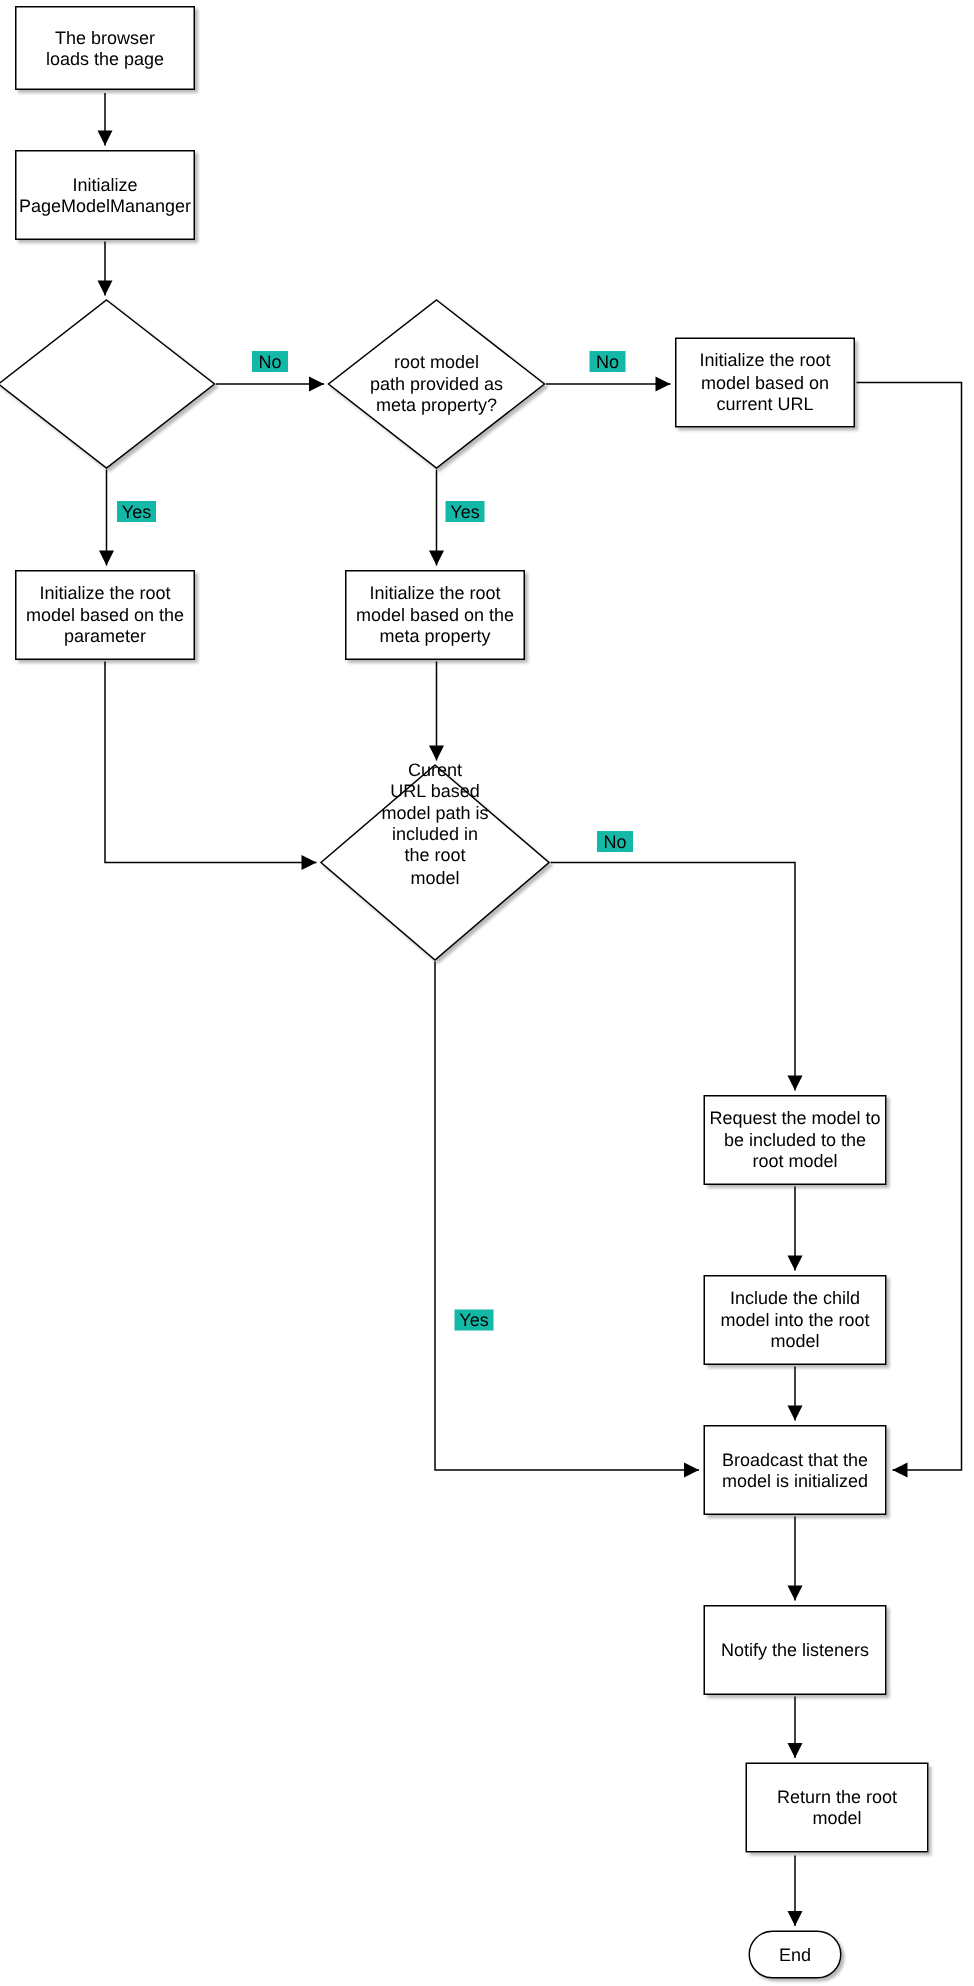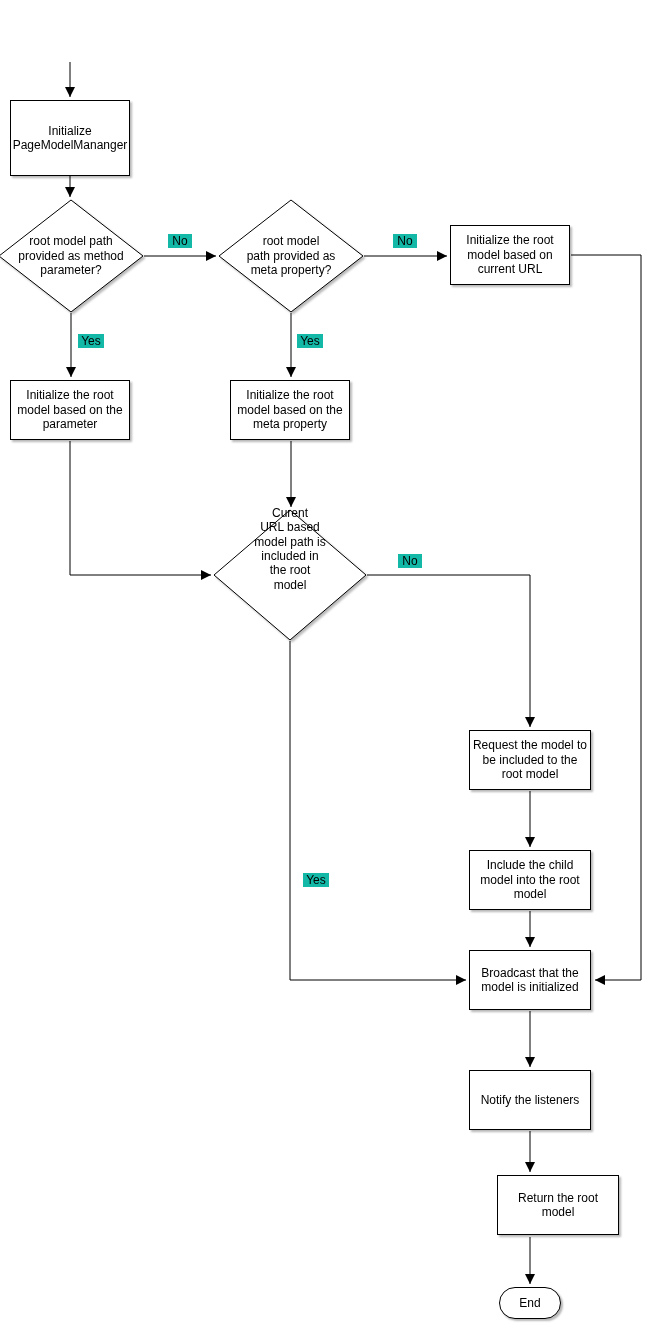--- a/index.html
+++ b/index.html
@@ -77,22 +77,26 @@
       <path d="M530,791 L530,847" marker-end="url(#arrow)"></path>
       <path d="M530,911 L530,947" marker-end="url(#arrow)"></path>
       <path d="M290,641 L290,980 L466,980" marker-end="url(#arrow)"></path>
       <path d="M571,255 L641,255 L641,980 L595,980" marker-end="url(#arrow)"></path>
       <path d="M530,1011 L530,1067" marker-end="url(#arrow)"></path>
       <path d="M530,1131 L530,1172" marker-end="url(#arrow)"></path>
       <path d="M530,1237 L530,1284" marker-end="url(#arrow)"></path>
     </g>
   </svg>
 
+  <div class="node" style="left:10px;top:4px;width:120px;height:56px">
+    <span class="node-label">The browser
+loads the page</span>
+  </div>
 
-  <div class="node" style="left:10px;top:100px;width:120px;height:76px">
+  <div class="node" style="left:10px;top:100px;width:120px;height:60px">
     <span class="node-label">Initialize
 PageModelMananger</span>
   </div>
 
   <div class="node" style="left:450px;top:225px;width:120px;height:60px">
     <span class="node-label">Initialize the root
 model based on
 current URL</span>
   </div>
 
@@ -131,23 +135,20 @@
 
   <div class="node" style="left:497px;top:1175px;width:122px;height:60px">
     <span class="node-label">Return the root
 model</span>
   </div>
 
   <div class="node terminator" style="left:499px;top:1287px;width:62px;height:32px">
     <span class="node-label">End</span>
   </div>
 
-  <div class="diamond-label" style="left:-1px;top:214px;width:144px;height:84px">root model path
-provided as method
-parameter?</div>
 
   <div class="diamond-label" style="left:219px;top:214px;width:144px;height:84px">root model
 path provided as
 meta property?</div>
 
   <div class="diamond-label" style="left:214px;top:487px;width:152px;height:124px">Curent
 URL based
 model path is
 included in
 the root

